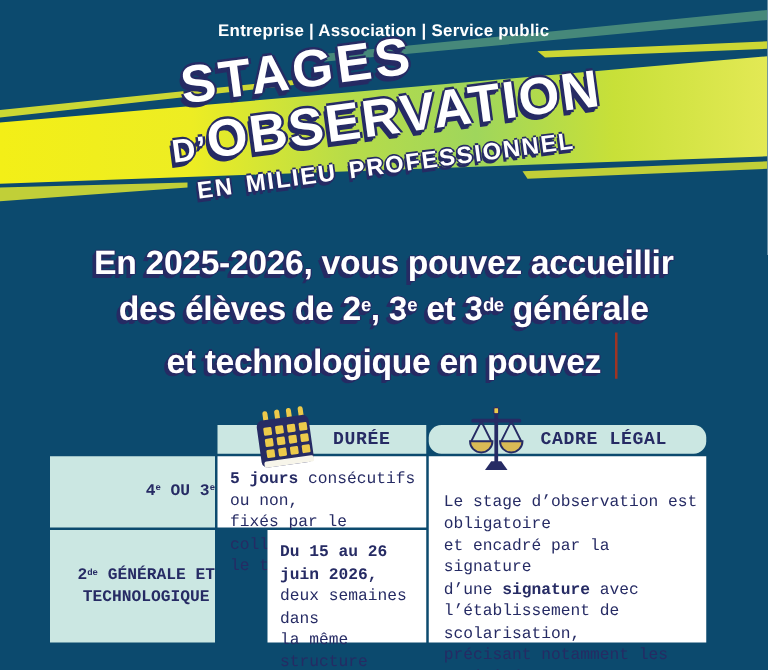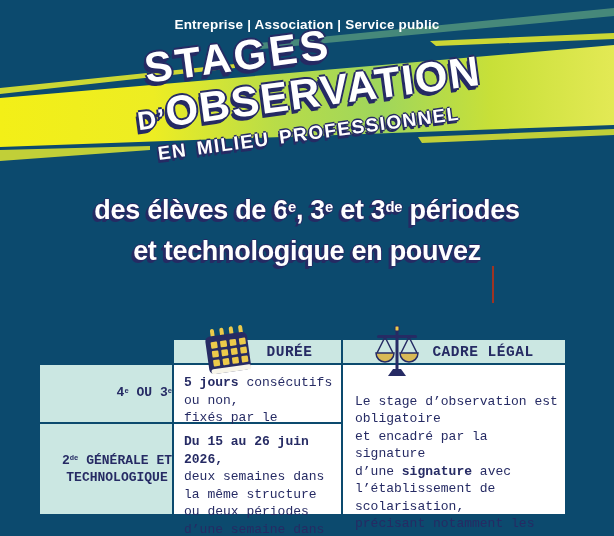--- a/index.html
+++ b/index.html
@@ -60,36 +60,36 @@
     grid-template-rows:23px 57px 90px;
     gap:2px;
     font-family:Liberation Mono, monospace;
   }
   .hdr-cell{
     background:#cbe7e2;position:relative;overflow:visible;
     display:flex;align-items:center;justify-content:center;gap:12px;
   }
   .hdr-spacer{grid-column:1;grid-row:1;}
   .hdr-duree{grid-column:2;grid-row:1;}
-  .hdr-cadre{grid-column:3;grid-row:1;}
+  .hdr-cadre{grid-column:3;grid-row:1;border-radius:10px;}
   .hdr-label{color:#262b64;font-weight:700;font-size:14.5px;letter-spacing:.5px;white-space:nowrap;}
   .hdr-cell svg{flex:0 0 auto;}
   .label-cell{
     background:#cbe7e2;color:#262b64;font-weight:700;font-size:13px;line-height:16px;
     display:flex;align-items:center;justify-content:flex-end;text-align:center;
   }
   .label-cell .txt{white-space:pre-line;}
   .label-4e{grid-column:1;grid-row:2;}
   .label-2de{grid-column:1;grid-row:3;}
   .content-cell{
     background:#ffffff;color:#262b64;font-size:13px;line-height:17.5px;
     white-space:pre-line;
   }
   .duree-1{grid-column:2;grid-row:2;padding:9px 2px 0 10px;}
-  .duree-2{grid-column:2;grid-row:3;padding:9px 2px 0 10px;}
+  .duree-2{grid-column:2;grid-row:3;padding:9px 2px 0 10px;margin-left:40px;}
   .cadre-cell{grid-column:3;grid-row:2 / span 2;padding:10px 4px 16px 12px;}
   .b{font-weight:700;}
   .sup{font-size:.55em;position:relative;top:-.45em;}
 </style>
 </head>
 <body>
 
 <div class="page">
 
   <svg class="stripes" width="614" height="185" viewBox="0 0 614 185">
@@ -113,21 +113,22 @@
 
   <div class="tagline">Entreprise | Association | Service public</div>
 
   <div class="banner-text">
     <div class="bt1">STAGES</div>
     <div class="bt2"><span class="prefix">D’</span><span>OBSERVATION</span></div>
     <div class="bt3">EN MILIEU PROFESSIONNEL</div>
   </div>
 
   <div class="headline">
-    <div><span>des élèves de 6</span><span class="sup">e</span><span>, 3</span><span class="sup">e</span><span> et 3</span><span class="sup">de</span><span> périodes</span></div>
+    <div><span>En 2025-2026, vous pouvez accueillir</span></div>
+    <div><span>des élèves de 2</span><span class="sup">e</span><span>, 3</span><span class="sup">e</span><span> et 3</span><span class="sup">de</span><span> générale</span></div>
     <div><span>et technologique en pouvez</span></div>
   </div>
   <div class="caret"></div>
 
   <div class="info-table">
 
     <div class="hdr-spacer"></div>
 
     <div class="hdr-cell hdr-duree">
       <svg width="52" height="56" viewBox="0 0 52 56">

